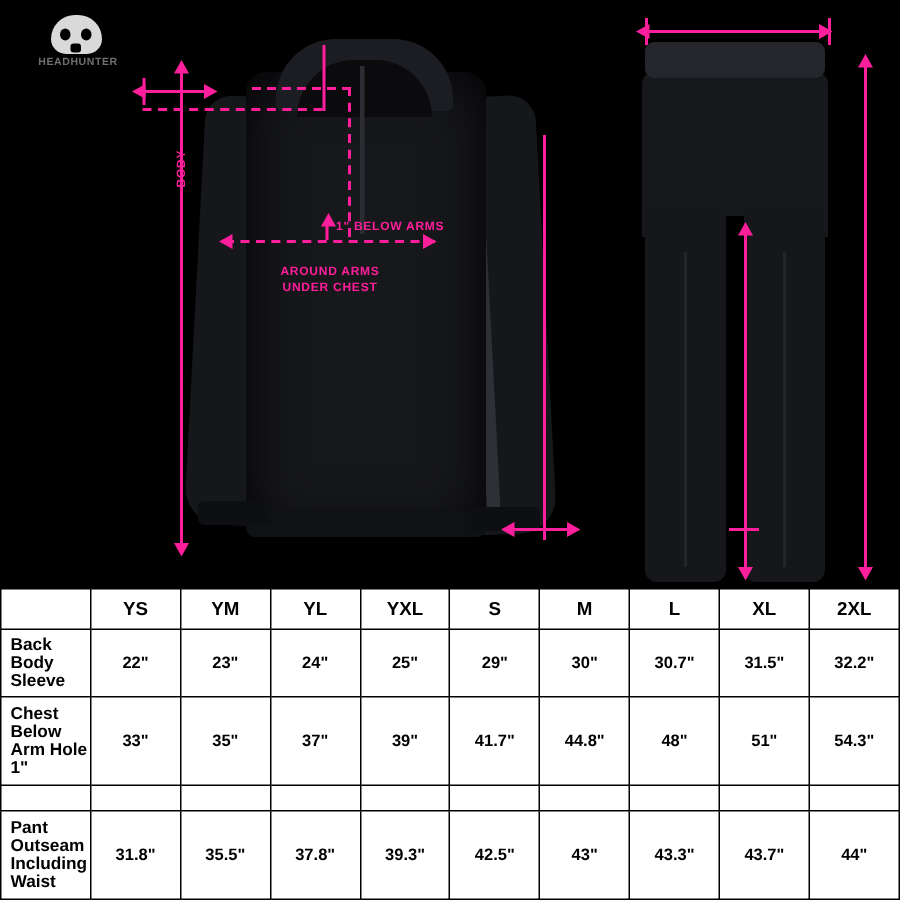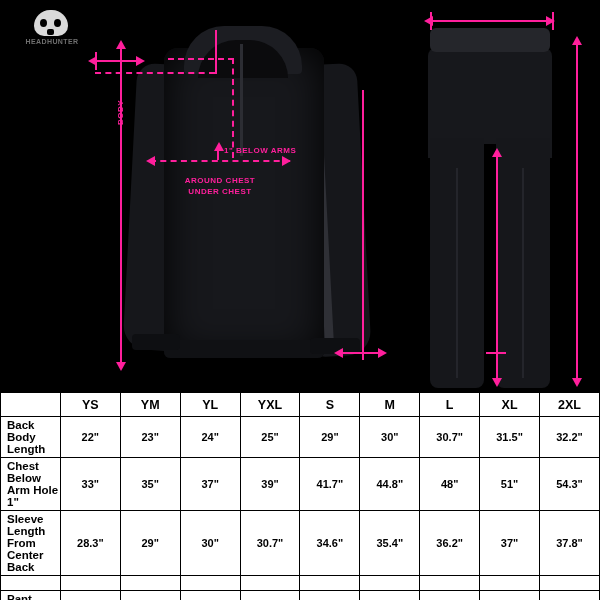--- a/index.html
+++ b/index.html
@@ -324,21 +324,21 @@
     <div class="pk pk-h" style="left:340px; top:352px; width:44px;"></div>
     <div class="arrow ar-left" style="left:334px; top:348px;"></div>
     <div class="arrow ar-right" style="left:378px; top:348px;"></div>
 
     <div class="dash-h" style="left:150px; top:160px; width:140px;"></div>
     <div class="arrow ar-left" style="left:146px; top:156px;"></div>
     <div class="arrow ar-right" style="left:282px; top:156px;"></div>
     <div class="arrow ar-up" style="left:214px; top:142px;"></div>
     <div class="pk pk-v" style="left:217px; top:150px; height:10px;"></div>
     <div class="lbl" style="left:224px; top:146px;">1" BELOW ARMS</div>
-    <div class="lbl lbl-center" style="left:150px; top:176px; width:140px;">AROUND CHEST</div>
+    <div class="lbl lbl-center" style="left:150px; top:176px; width:140px;">AROUND ARMS</div>
     <div class="lbl lbl-center" style="left:150px; top:187px; width:140px;">UNDER CHEST</div>
 
     <div class="pk pk-h" style="left:430px; top:20px; width:122px;"></div>
     <div class="arrow ar-left" style="left:424px; top:16px;"></div>
     <div class="arrow ar-right" style="left:546px; top:16px;"></div>
     <div class="pk pk-v" style="left:430px; top:12px; height:18px;"></div>
     <div class="pk pk-v" style="left:552px; top:12px; height:18px;"></div>
 
     <div class="pk pk-v" style="left:576px; top:44px; height:336px;"></div>
     <div class="arrow ar-up" style="left:572px; top:36px;"></div>
@@ -360,21 +360,21 @@
         <td>YL</td>
         <td>YXL</td>
         <td>S</td>
         <td>M</td>
         <td>L</td>
         <td>XL</td>
         <td>2XL</td>
       </tr>
 
       <tr>
-        <td class="rowhead">Back Body Length</td>
+        <td class="rowhead">Back Body Sleeve</td>
         <td>22"</td>
         <td>23"</td>
         <td>24"</td>
         <td>25"</td>
         <td>29"</td>
         <td>30"</td>
         <td>30.7"</td>
         <td>31.5"</td>
         <td>32.2"</td>
       </tr>
@@ -385,32 +385,20 @@
         <td>35"</td>
         <td>37"</td>
         <td>39"</td>
         <td>41.7"</td>
         <td>44.8"</td>
         <td>48"</td>
         <td>51"</td>
         <td>54.3"</td>
       </tr>
 
-      <tr>
-        <td class="rowhead">Sleeve Length From Center Back</td>
-        <td>28.3"</td>
-        <td>29"</td>
-        <td>30"</td>
-        <td>30.7"</td>
-        <td>34.6"</td>
-        <td>35.4"</td>
-        <td>36.2"</td>
-        <td>37"</td>
-        <td>37.8"</td>
-      </tr>
 
       <tr>
         <td class="blank"></td>
         <td class="blank"></td>
         <td class="blank"></td>
         <td class="blank"></td>
         <td class="blank"></td>
         <td class="blank"></td>
         <td class="blank"></td>
         <td class="blank"></td>

